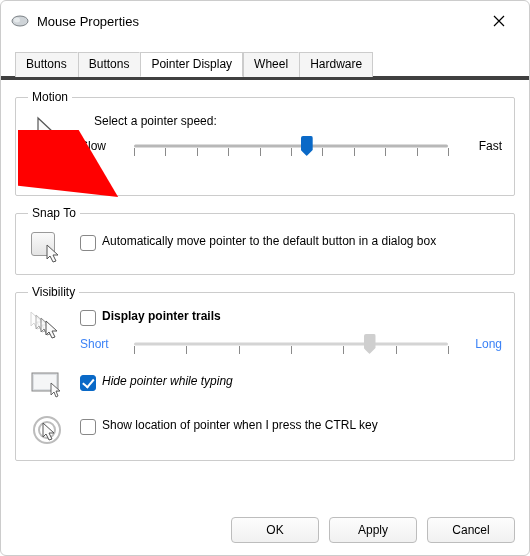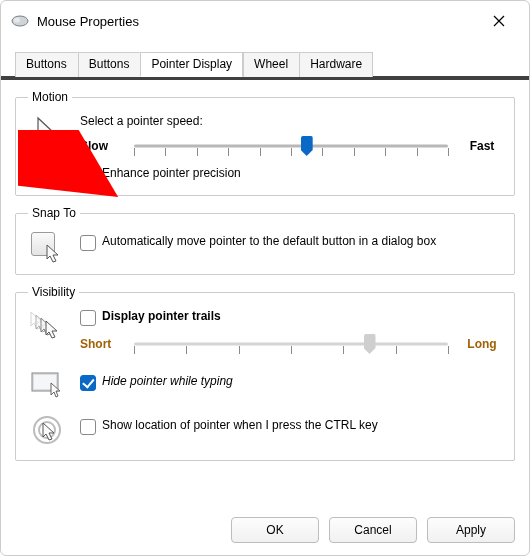--- a/index.html
+++ b/index.html
@@ -77,25 +77,25 @@
     padding: 10px 12px 12px 12px;
     position: relative;
   }
   fieldset.group legend {
     font-size: 12px;
     padding: 0 4px;
   }
   .row { display:flex; align-items:flex-start; gap:12px; }
   .icon-cell { width:40px; display:flex; justify-content:center; padding-top:2px; }
   .speed-block { flex:1; }
-  .speed-label { margin-bottom:6px; }
+  .speed-label { margin-bottom:6px;margin-left:14px; }
   .slider-row { display:flex; align-items:center; gap:14px; }
-  .slider-label { font-size:12px; width:40px;font-weight:bold; }
-  .slider-label.right { text-align:center; }
-  .slider-label.disabled { color:#a16207; }
+  .slider-label { font-size:12px; width:40px; }
+  .slider-label.right { text-align:right; }
+  .slider-label.disabled { color:#3b82f6; }
   .slider {
     flex:1;
     height: 24px;
     position: relative;
   }
   .slider-track {
     position:absolute;
     left:0; right:0; top:50%;
     height:3px;
     background:#b8b8b8;
@@ -243,21 +243,20 @@
                   <span style="left: 100%;"></span>
                 </div>
               <div class="slider-thumb" id="speed-thumb" style="left: 55%;"></div>
             </div>
             <span class="slider-label right">Fast</span>
           </div>
         </div>
       </div>
       <div class="checkbox-row indented">
         <div class="checkbox" id="enhance-cb"></div>
-        <span class="check-text">Enhance pointer precision</span>
       </div>
     </fieldset>
 
     <fieldset class="group">
       <legend>Snap To</legend>
       <div class="row">
         <div class="icon-cell">
           <div class="snap-icon">
             <div class="box"></div>
             <svg class="cur" width="18" height="20" viewBox="0 0 18 20">
@@ -347,22 +346,22 @@
           <div class="checkbox" id="ctrl-cb"></div>
           <span class="check-text">Show location of pointer when I press the CTRL key</span>
         </div>
       </div>
 
     </fieldset>
   </div>
 
   <div class="buttons-row">
     <div class="dlg-btn">OK</div>
+    <div class="dlg-btn">Apply</div>
     <div class="dlg-btn">Cancel</div>
-    <div class="dlg-btn">Apply</div>
   </div>
 </div>
 
 <svg class="arrow-annot" width="110" height="90">
   <defs>
     <marker id="ah" markerWidth="14" markerHeight="14" refX="10" refY="6" orient="auto">
       <path d="M0 0 L12 6 L0 12 Z" fill="#ff0000"></path>
     </marker>
   </defs>
   <line x1="6" y1="6" x2="80" y2="54" stroke="#ff0000" stroke-width="12" marker-end="url(#ah)"></line>

